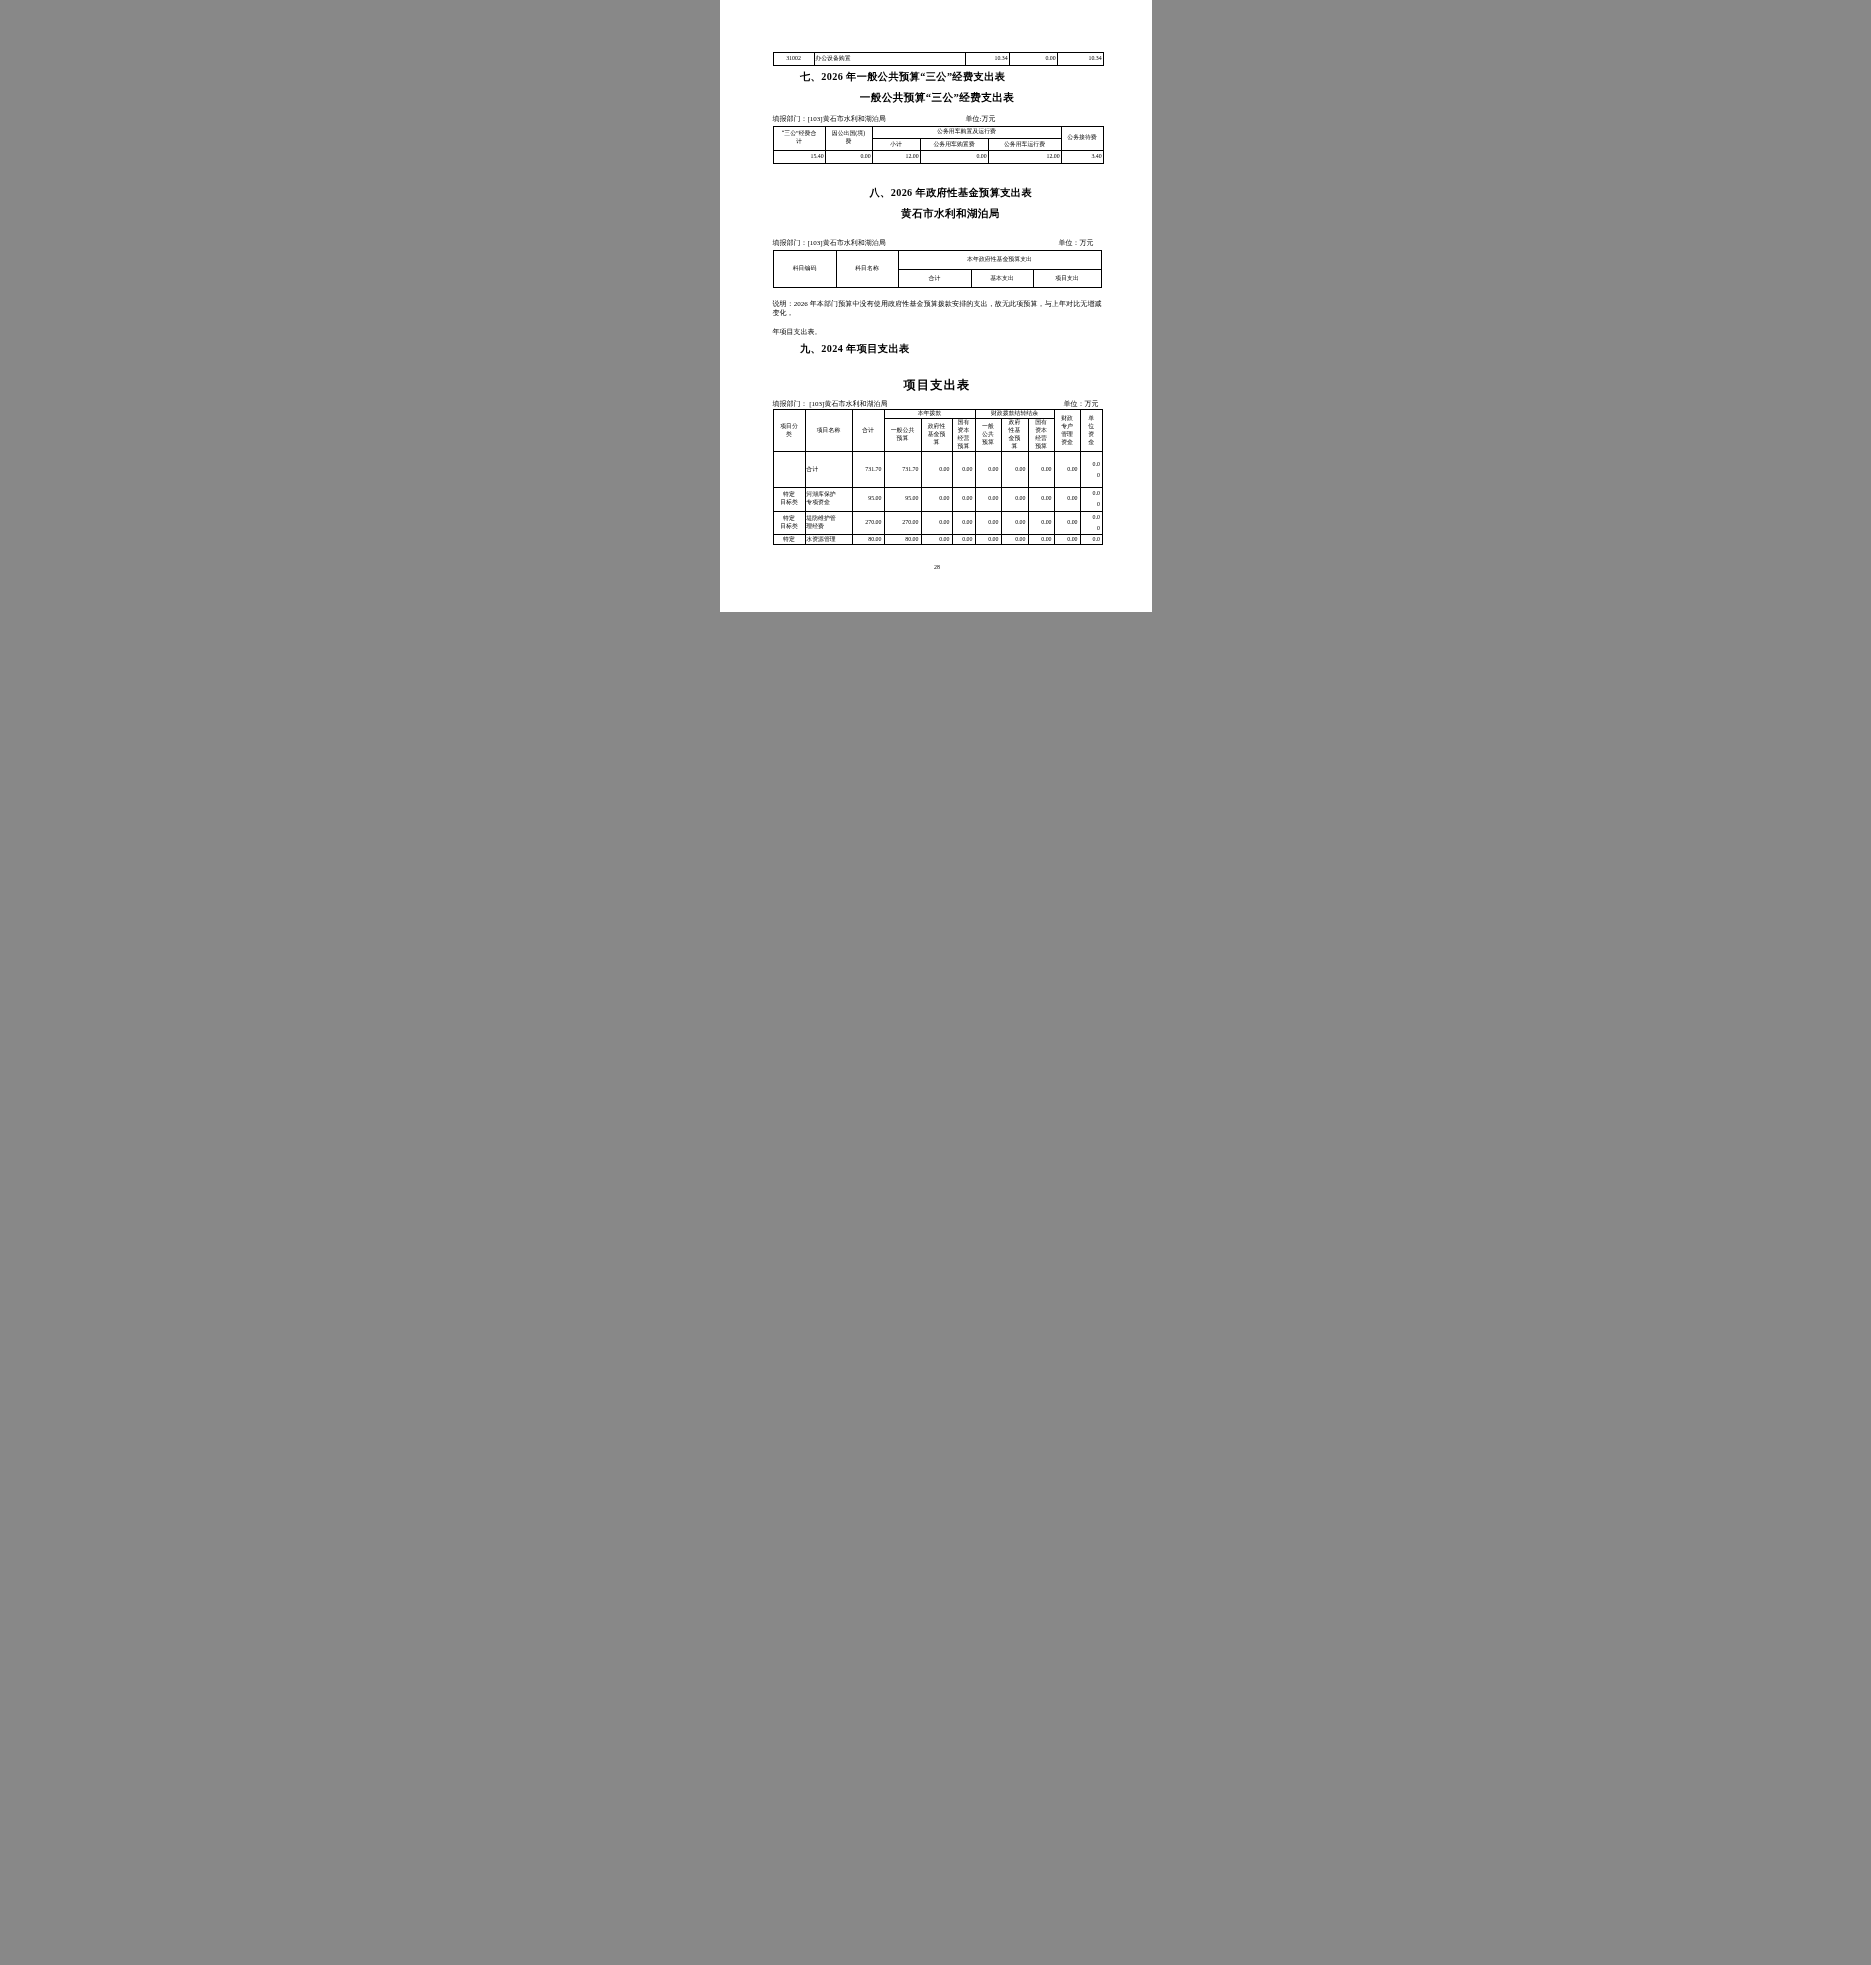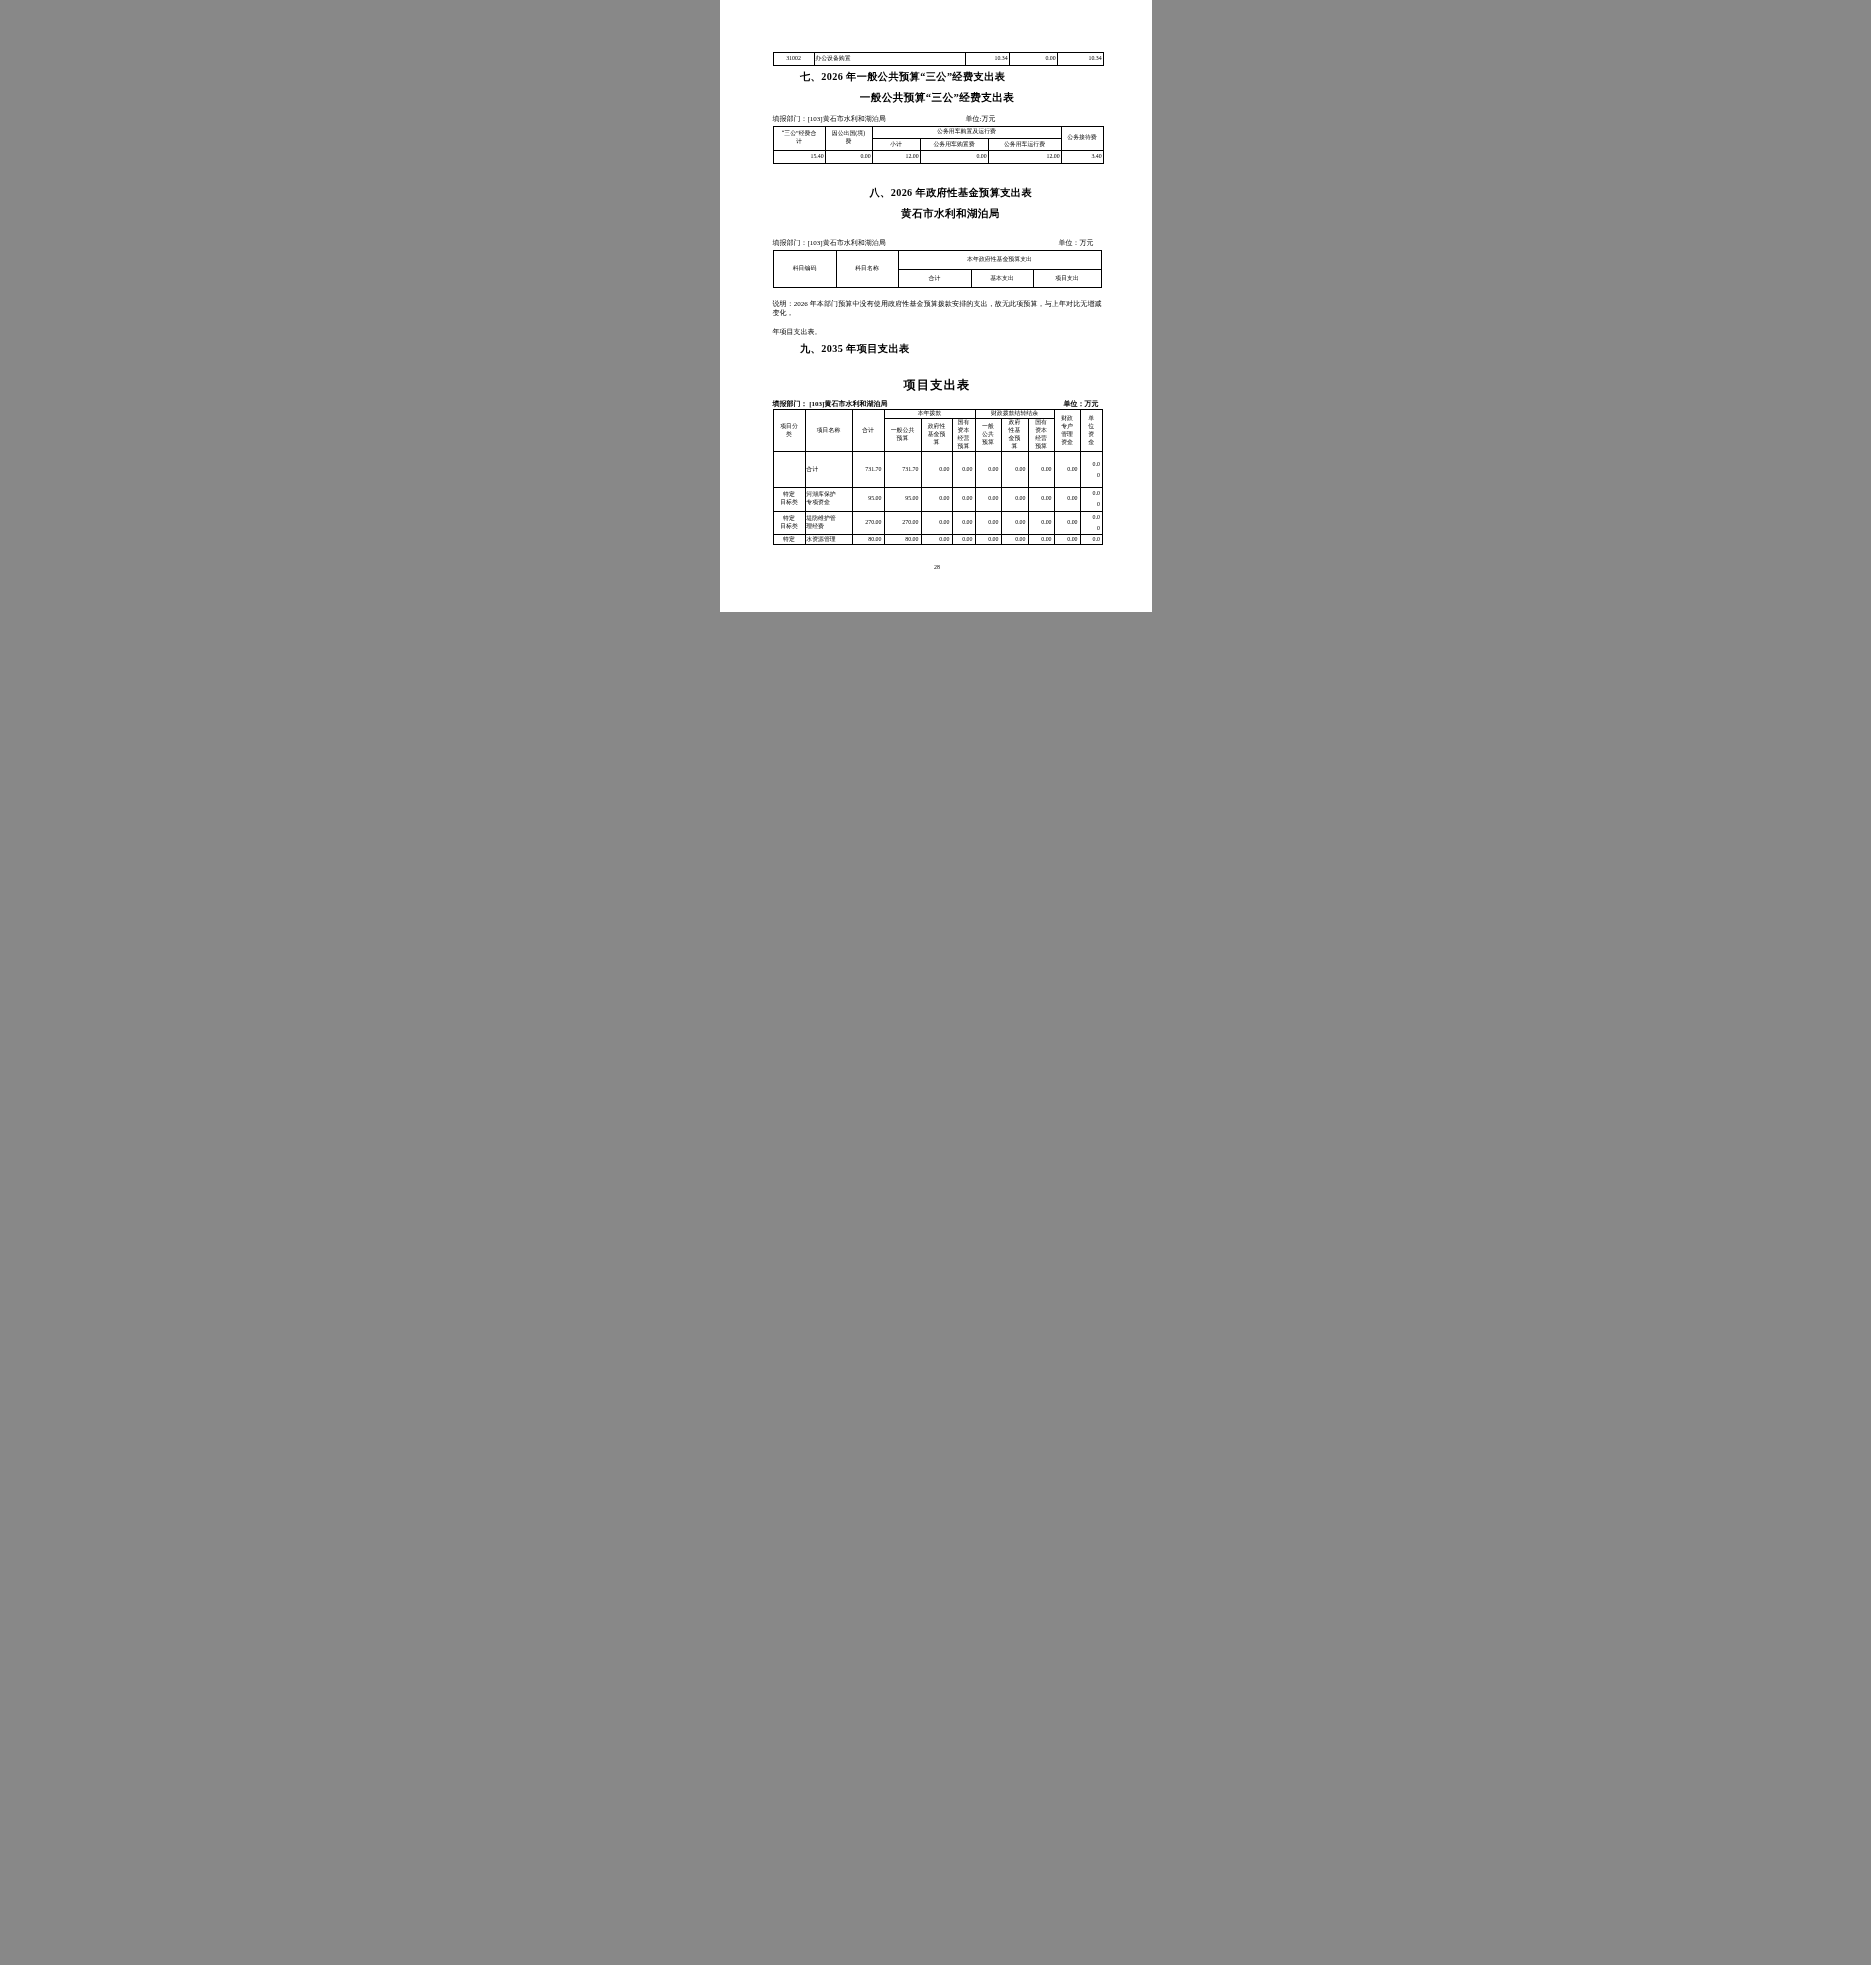--- a/index.html
+++ b/index.html
@@ -35,21 +35,21 @@
     letter-spacing:0.4px;margin:9.4px 0 0 0;
   }
   .tbl-title.shift{transform:translateX(13.4px);}
   .tbl-title.t9{font-size:12.2px;line-height:14px;margin-top:23px;letter-spacing:1.2px;}
   .dept-row{display:flex;font-size:7px;line-height:8.6px;margin-top:10.2px;}
   .dept-row .unit{margin-left:auto;}
   .dept-row.s7{margin-top:10.2px;}
   .dept-row.s7 .unit{margin-right:106px;}
   .dept-row.s8{margin-top:19px;}
   .dept-row.s8 .unit{margin-right:7.9px;}
-  .dept-row.s9{margin-top:8.3px;font-weight:bold;}
+  .dept-row.s9{margin-top:8.3px;}
   .dept-row.s9 .unit{margin-right:3.1px;}
   .t1{margin-top:2.4px;}
   .t1 tr.r1{height:12.6px;}
   .t1 tr.r2{height:11.8px;}
   .t1 tr.rdata{height:12.6px;}
   .t2{margin-top:2.4px;}
   .t2 tr{height:18.5px;}
   .note{font-size:7px;line-height:9.4px;text-align:justify;}
   .note.l1{margin-top:11.4px;}
   .note.l2{margin-top:9.4px;}
@@ -152,21 +152,21 @@
       <tr>
         <td class="ctr">合计</td>
         <td class="ctr">基本支出</td>
         <td class="ctr">项目支出</td>
       </tr>
     </tbody>
   </table>
   <div class="note l1">说明：2026 年本部门预算中没有使用政府性基金预算拨款安排的支出，故无此项预算，与上年对比无增减变化，</div>
   <div class="note l2">年项目支出表。</div>
 
-  <div class="sec-heading h9">九、2035 年项目支出表</div>
+  <div class="sec-heading h9">九、2024 年项目支出表</div>
   <div class="tbl-title t9">项目支出表</div>
   <div class="dept-row s9">
     <span>填报部门： [103]黄石市水利和湖泊局</span>
     <span class="unit">单位：万元</span>
   </div>
   <table class="doc t3">
     <colgroup>
       <col style="width:32px">
         <col style="width:47px">
         <col style="width:32px">

